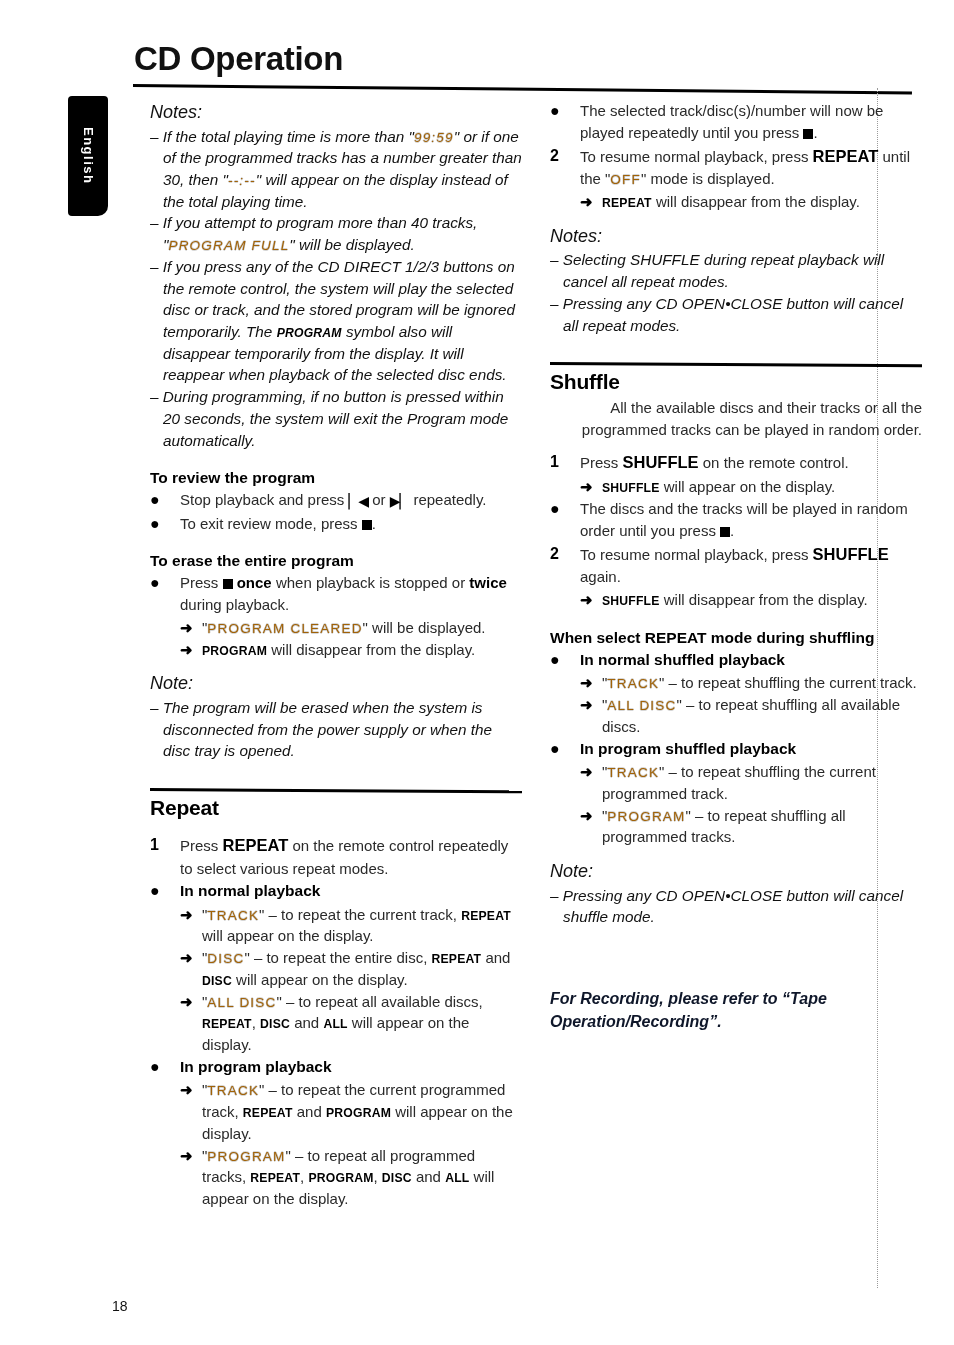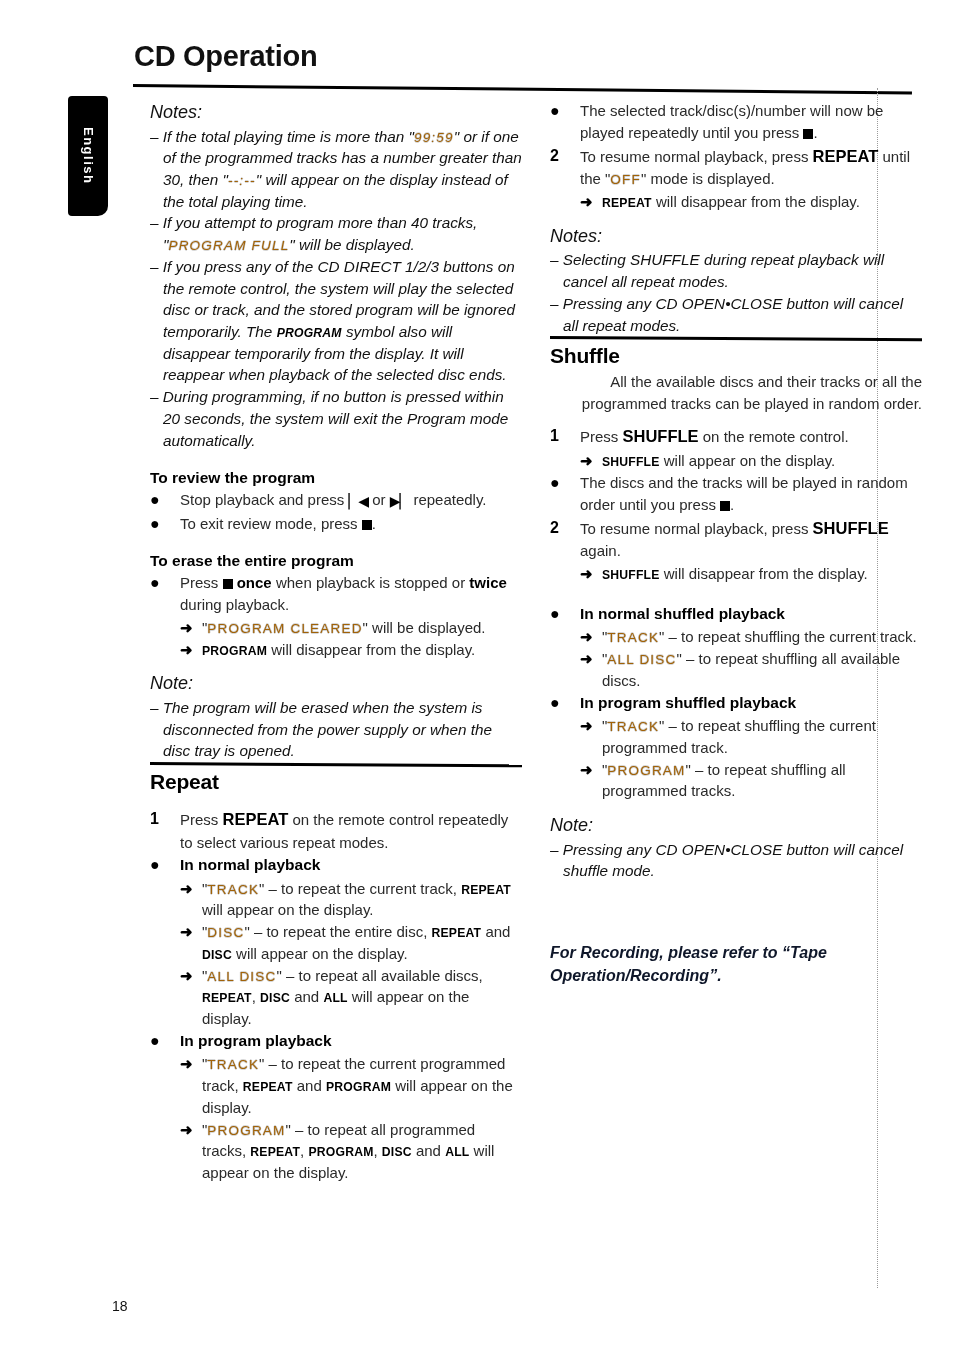--- a/index.html
+++ b/index.html
@@ -38,21 +38,21 @@
     text-orientation: mixed;
     display: flex;
     align-items: center;
     justify-content: center;
   }
 
   .page-title {
     position: absolute;
     left: 134px;
     top: 40px;
-    font-size: 29px;
+    font-size: 33px;
     font-weight: bold;
     letter-spacing: -0.3px;
   }
 
   .title-rule {
     position: absolute;
     left: 133px;
     top: 84px;
     width: 779px;
     height: 3px;
@@ -112,21 +112,21 @@
     letter-spacing: -0.2px;
     color: #000;
   }
   .section-rule {
     height: 2.5px;
     background: #000;
     margin-bottom: 5px;
     transform: rotate(0.35deg);
     transform-origin: left center;
   }
-  .section-wrap { }
+  .section-wrap { margin-top: 26px; }
 
   h3.sub {
     font-size: 15.5px;
     font-weight: bold;
     margin: 0 0 2px 0;
     color: #000;
   }
   .sub-wrap { margin-top: 18px; }
 
   
@@ -447,20 +447,25 @@
       </div>
 
       <div class="arrow-row">
         <span class="arrow">➜</span>
         <span class="smallcaps">SHUFFLE</span>
         <span>will disappear from the display.</span>
       </div>
     </div>
 
     <div class="sub-wrap">
+      <h3 class="sub">
+        <span>When select</span>
+        <span>REPEAT</span>
+        <span>mode during shuffling</span>
+      </h3>
 
       <div class="row sub-head">
         <span class="marker bullet">●</span>
         <span>In normal shuffled playback</span>
       </div>
 
       <div class="arrow-row">
         <span class="arrow">➜</span>
         "<span class="lcd">TRACK</span>"
         <span>– to repeat shuffling the current track.</span>

